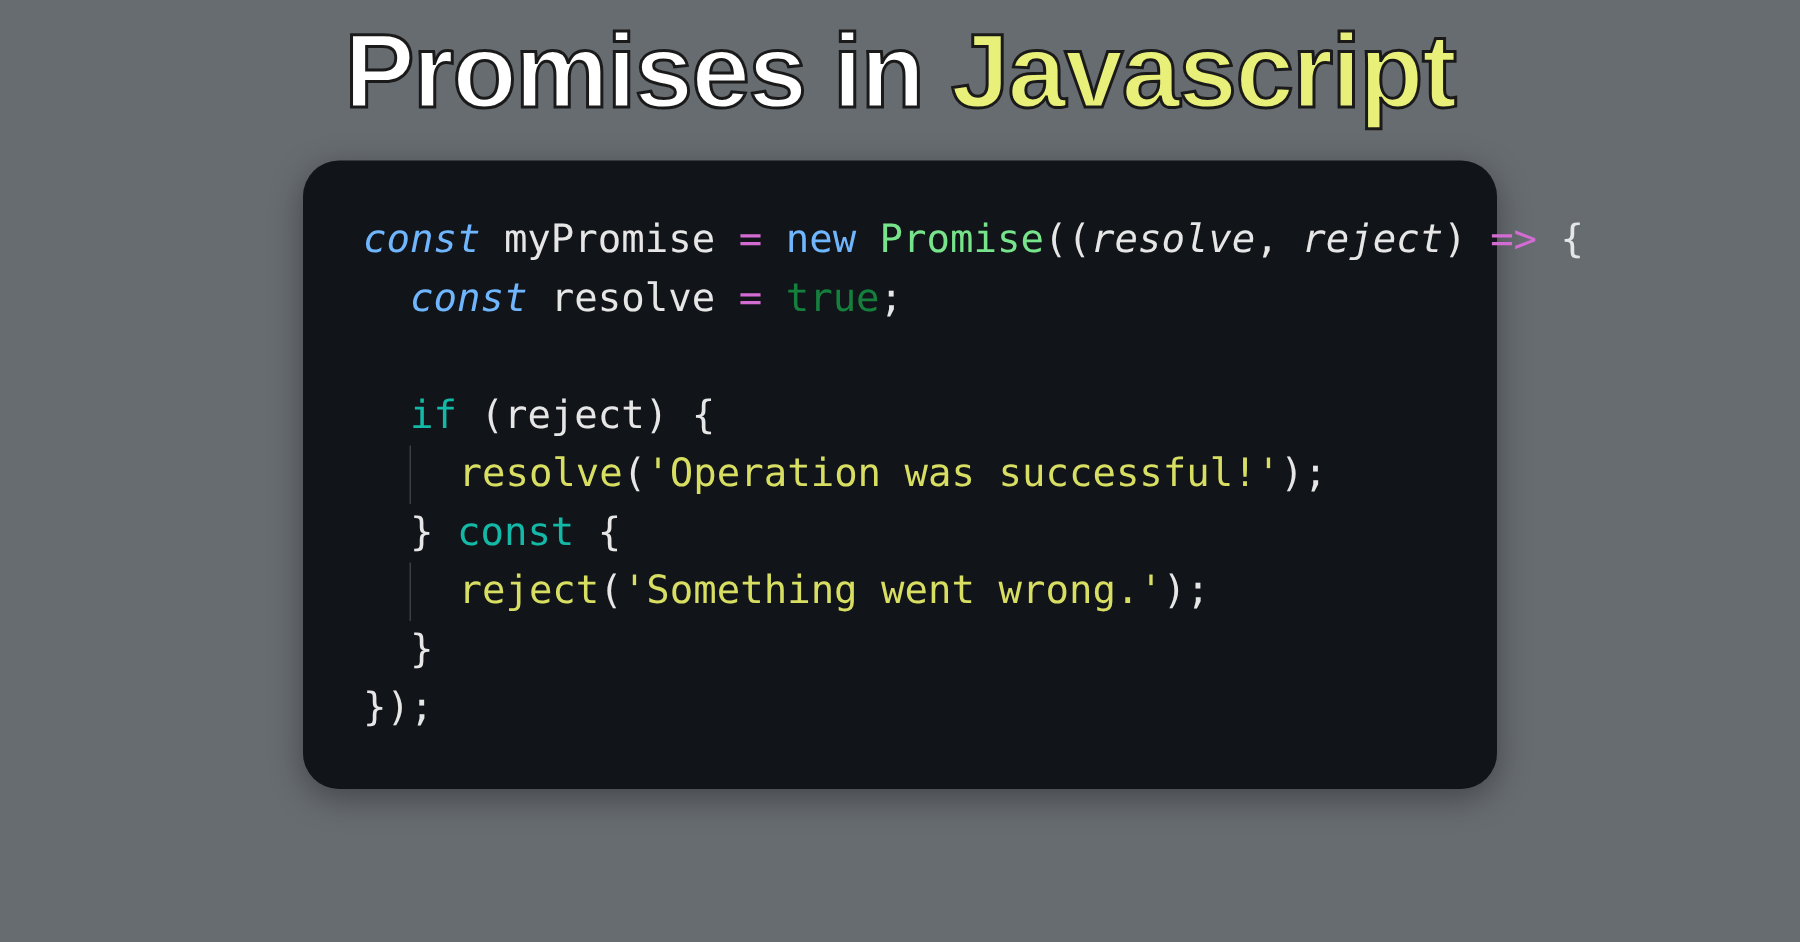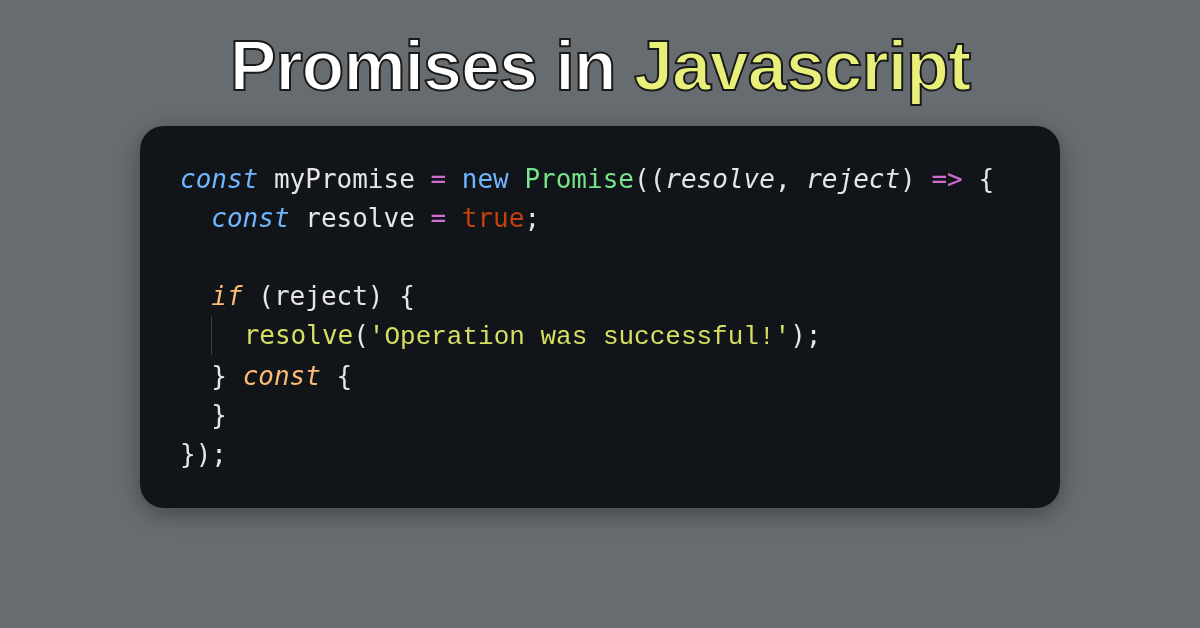--- a/index.html
+++ b/index.html
@@ -7,73 +7,74 @@
     width: 1200px;
     height: 628px;
     background: #676c71;
     font-family: -apple-system, BlinkMacSystemFont, "Segoe UI", Arial, sans-serif;
     display: flex;
     flex-direction: column;
     align-items: center;
     overflow: hidden;
   }
   .title {
-    margin-top: 26px;
+    margin-top: 7px;
     font-size: 70px;
     font-weight: 800;
     letter-spacing: -1px;
     -webkit-text-stroke: 2px #1a1a1a;
     text-align: center;
     white-space: nowrap;
   }
   .title .t1 { color: #ffffff; }
   .title .t2 { color: #e9f07a; }
   .code-card {
     margin-top: 20px;
-    width: 920px;
+    width: 796px;
     background: #111418;
     border-radius: 24px;
     padding: 34px 34px 34px 40px;
     font-family: "SF Mono", "Consolas", "Menlo", monospace;
     font-size: 26px;
     line-height: 1.5;
     color: #e6e6e6;
     box-shadow: 0 6px 22px rgba(0,0,0,0.35);
   }
   .code-line { white-space: pre; }
   .indent { display: inline-block; }
   .guide {
     display: inline-block;
     border-left: 1px solid #3a3f45;
     padding-left: 0;
   }
   
   .kw-const  { color: #6fb6ff; font-style: italic; }
   .kw-new    { color: #6fb6ff; }
-  .kw-ctrl   { color: #fdba74; font-style: italic; }
+  .kw-ctrl   { color: #14b8a6; }
   .ident     { color: #e6e6e6; }
   .classname { color: #77e38b; }
   .param     { color: #e6e6e6; font-style: italic; }
   .op        { color: #d26bd2; }
   .punct     { color: #e6e6e6; }
-  .lit-bool  { color: #c2410c; }
-  .str       { color: #d7de62; font-family: Liberation Mono, monospace; }
+  .lit-bool  { color: #15803d; }
+  .str       { color: #d7de62; }
   .fn        { color: #d7de62; }
 </style>
 </head>
 <body>
 
 <div class="title">
   <span class="t1">Promises in </span><span class="t2">Javascript</span>
 </div>
 
 <div class="code-card">
   <div id="code-body">
       <div class="code-line"><span class="kw-const">const </span><span class="ident">myPromise </span><span class="op">= </span><span class="kw-new">new </span><span class="classname">Promise</span><span class="punct">((</span><span class="param">resolve</span><span class="punct">, </span><span class="param">reject</span><span class="punct">) </span><span class="op">=&gt;</span><span class="punct"> {</span></div>
       <div class="code-line"><span class="indent">  </span><span class="kw-const">const </span><span class="ident">resolve </span><span class="op">= </span><span class="lit-bool">true</span><span class="punct">;</span></div>
       <div class="code-line"><span class="punct"> </span></div>
       <div class="code-line"><span class="indent">  </span><span class="kw-ctrl">if </span><span class="punct">(reject) {</span></div>
       <div class="code-line"><span class="indent">  </span><span class="indent guide">  </span><span class="fn">resolve</span><span class="punct">(</span><span class="str">'Operation was successful!'</span><span class="punct">);</span></div>
       <div class="code-line"><span class="indent">  </span><span class="punct">} </span><span class="kw-ctrl">const </span><span class="punct">{</span></div>
+      <div class="code-line"><span class="indent">  </span><span class="indent guide">  </span><span class="fn">reject</span><span class="punct">(</span><span class="str">'Something went wrong.'</span><span class="punct">);</span></div>
       <div class="code-line"><span class="indent">  </span><span class="punct">}</span></div>
       <div class="code-line"><span class="punct">});</span></div>
     </div>
 </div>
 
 </body></html>

